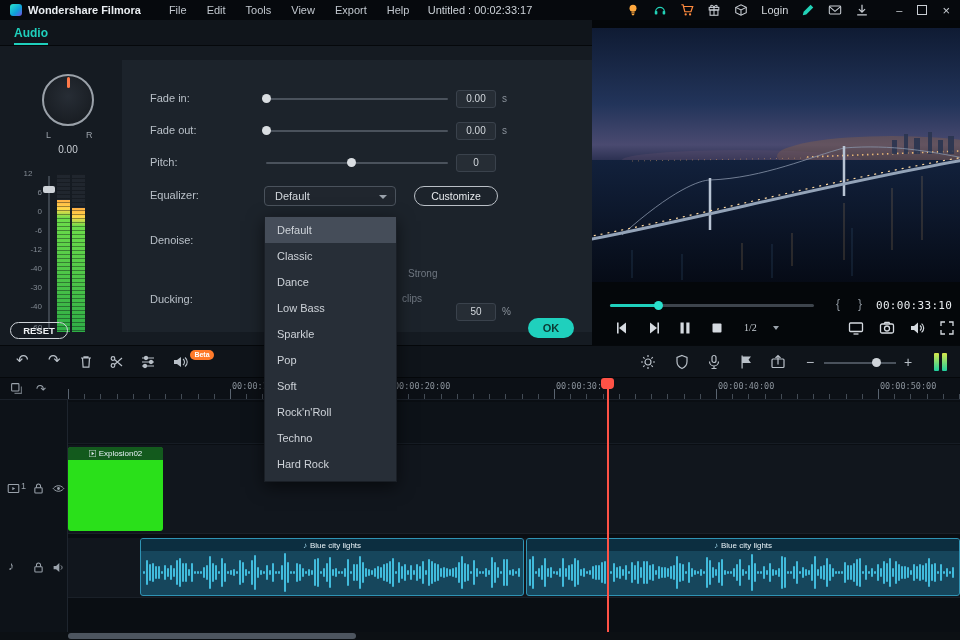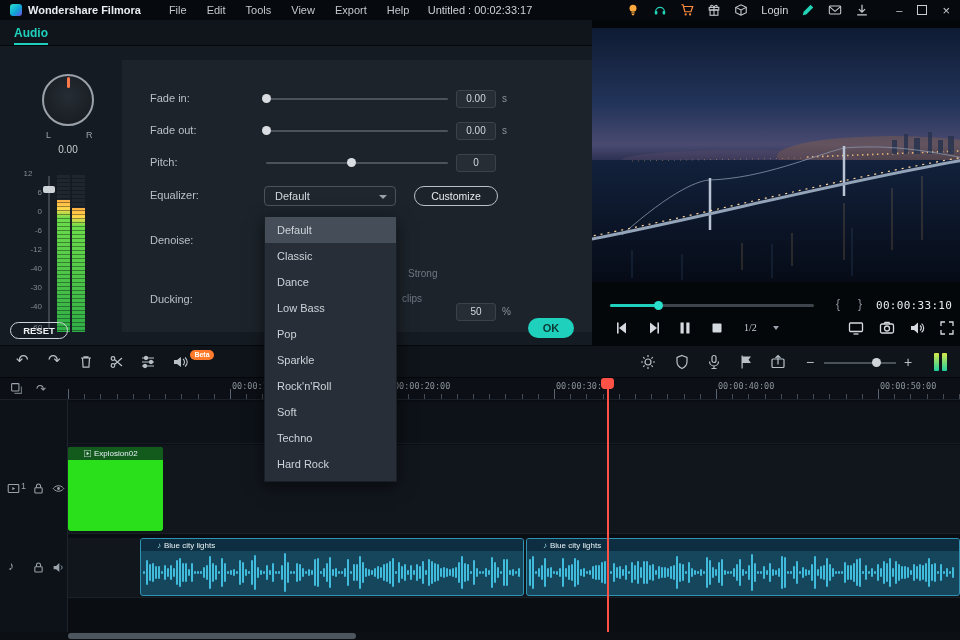--- a/index.html
+++ b/index.html
@@ -99,21 +99,21 @@
   .ruler-label{position:absolute;top:3px;font-size:8.5px;color:#8a929b;font-family:"DejaVu Sans Mono",monospace;}
 
   .tracks{position:absolute;left:0;top:400px;width:960px;height:232px;background:#0a0e13;}
   .lane-empty{position:absolute;left:0;top:2px;width:960px;height:41px;background:#0d1218;border-bottom:1px solid #161c24;}
   .lane-video{position:absolute;left:0;top:45px;width:960px;height:88px;background:#11161d;border-bottom:1px solid #1a2028;}
   .lane-audio{position:absolute;left:0;top:138px;width:960px;height:59px;background:#11161d;border-bottom:1px solid #1a2028;}
   .track-headers{position:absolute;left:0;top:0;width:68px;height:232px;background:#0d1218;border-right:1px solid #1e252e;box-sizing:border-box;}
   .th-icon{position:absolute;color:#9aa2ab;}
 
   .clip-video{position:absolute;left:68px;top:47px;width:95px;height:84px;background:#2ae01a;border-radius:3px;overflow:hidden;}
-  .clip-strip{height:13px;background:rgba(8,18,30,.65);display:flex;align-items:center;gap:3px;padding:0 16px;}
+  .clip-strip{height:13px;background:rgba(8,18,30,.65);display:flex;align-items:center;gap:3px;padding:0 8px;justify-content:center;}
   .clip-strip .nm{font-size:8px;color:#e8f2f7;white-space:nowrap;overflow:hidden;}
   .clip-audio{position:absolute;top:138px;height:58px;background:#16465c;border:1px solid #2f93b4;border-radius:3px;box-sizing:border-box;overflow:hidden;}
   .clip-audio .clip-strip{height:12px;background:#0c2e40;}
   .wave{position:absolute;left:2px;right:2px;top:13px;bottom:2px;}
   [data-waveform]{display:flex;align-items:center;gap:1px;overflow:hidden;height:100%;}
   [data-waveform] i{flex:none;width:2px;background:#41bbdc;border-radius:1px;}
 
   .playhead-line{position:absolute;left:607px;top:378px;width:2px;height:254px;background:#ff5246;z-index:40;}
   .playhead-handle{position:absolute;left:601px;top:378px;width:13px;height:11px;background:#ff5246;border-radius:3px 3px 4px 4px;z-index:41;}
 
@@ -256,24 +256,24 @@
     <div class="ok-btn">
       <span>OK</span>
     </div>
   </div>
 
   <div class="eq-dropdown">
     <div class="eq-item selected">Default</div>
     <div class="eq-item">Classic</div>
     <div class="eq-item">Dance</div>
     <div class="eq-item">Low Bass</div>
+    <div class="eq-item">Sparkle</div>
     <div class="eq-item">Pop</div>
-    <div class="eq-item">Sparkle</div>
+    <div class="eq-item">Soft</div>
     <div class="eq-item">Rock'n'Roll</div>
-    <div class="eq-item">Soft</div>
     <div class="eq-item">Techno</div>
     <div class="eq-item">Hard Rock</div>
   </div>
 
   <div class="preview">
     <div class="video">
       <svg width="100%" height="100%" viewBox="0 0 368 254" preserveAspectRatio="none">
         <defs>
           <linearGradient id="sky" x1="0" x2="0" y1="0" y2="1">
             <stop offset="0" stop-color="#0f1b33"></stop>

